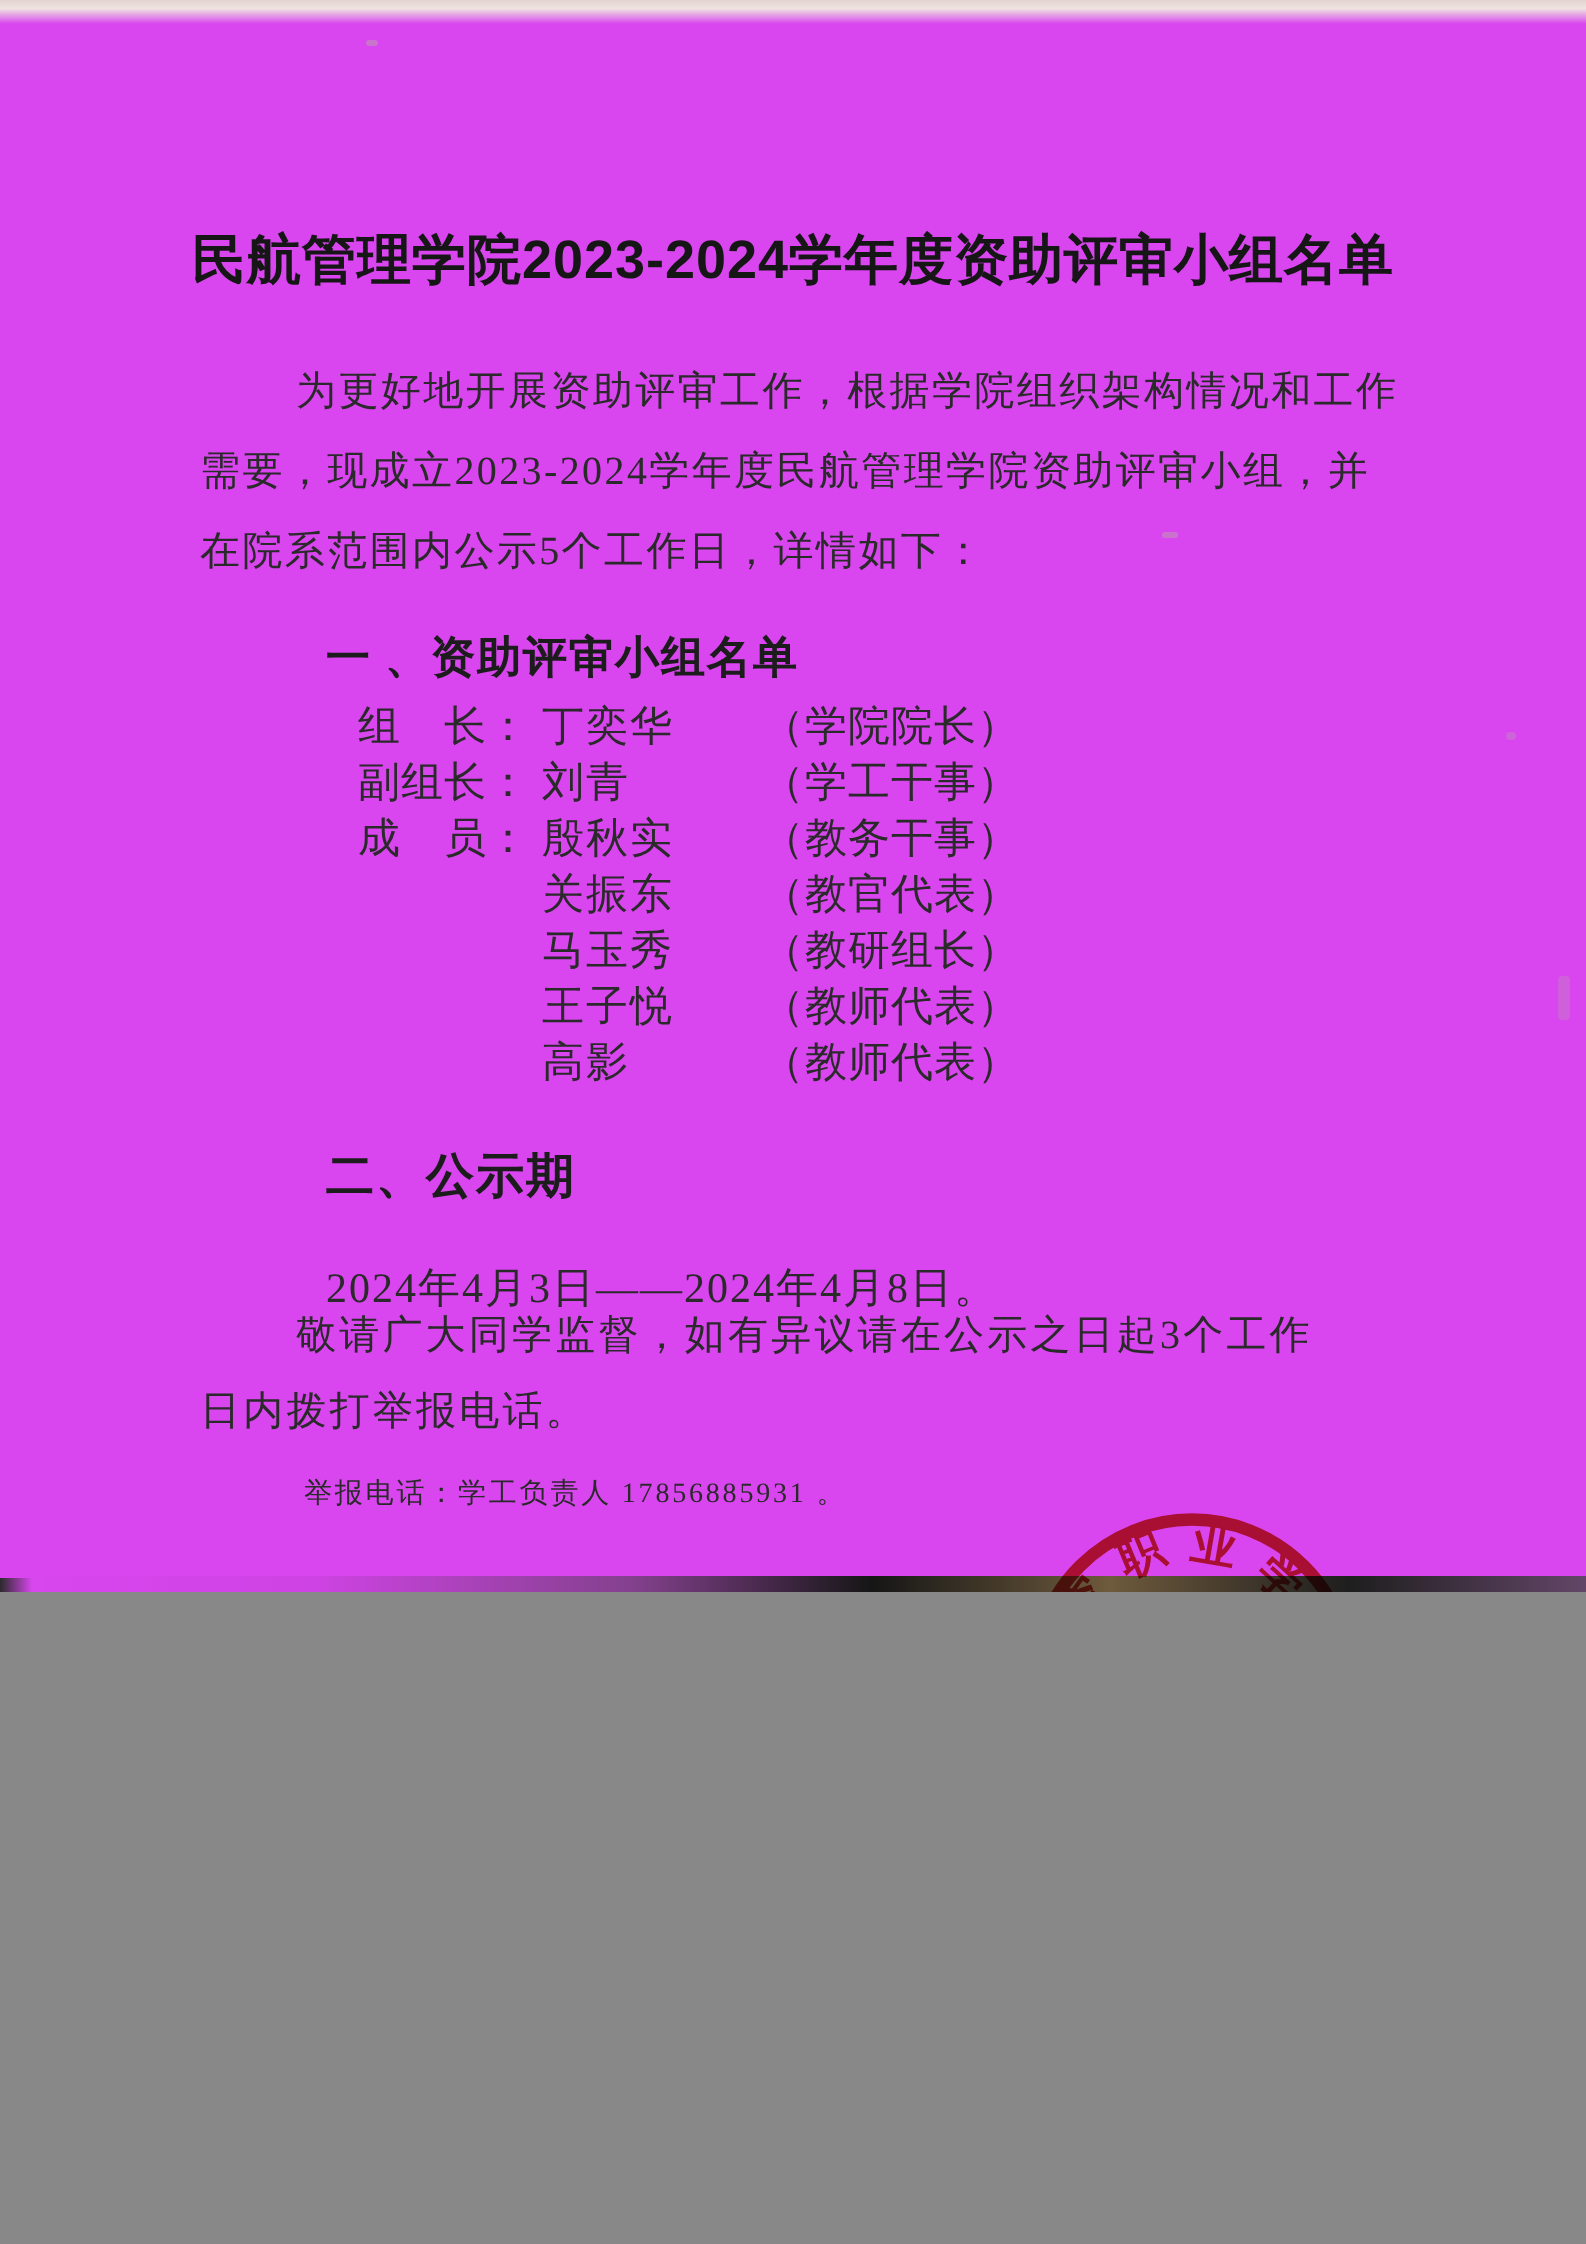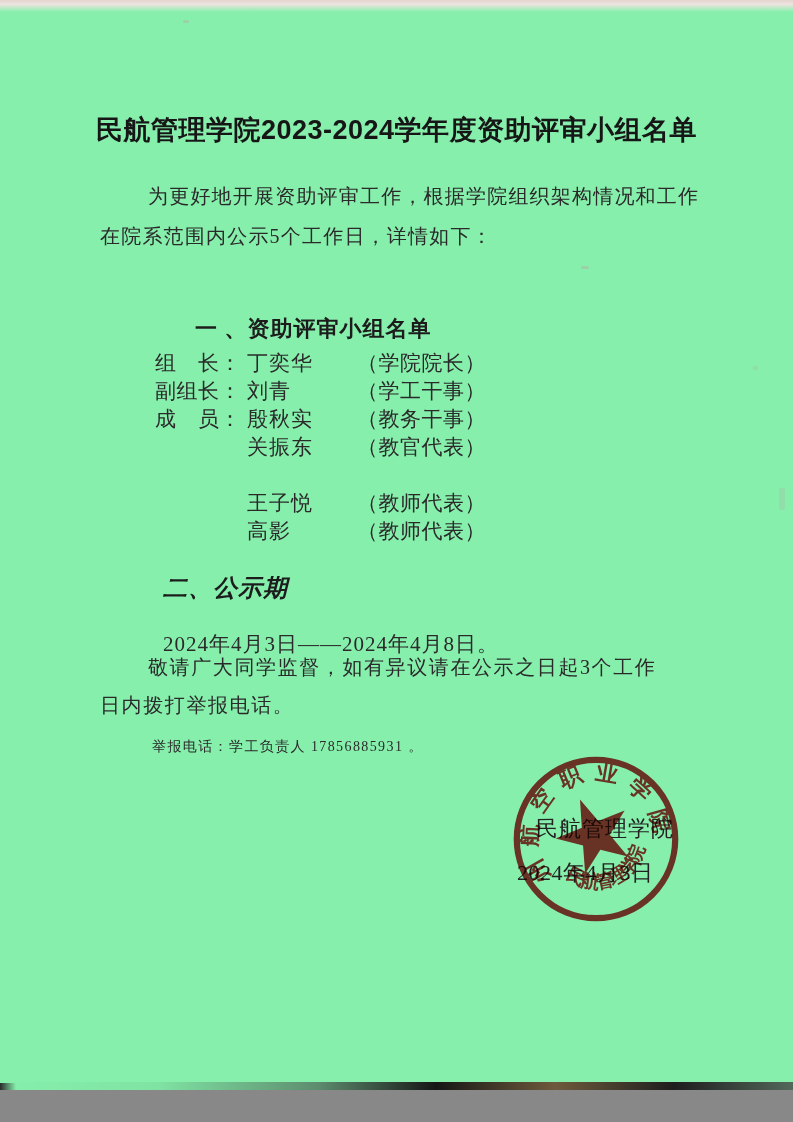--- a/index.html
+++ b/index.html
@@ -1,21 +1,21 @@
 <!DOCTYPE html>
 <html><head>
 <meta charset="utf-8">
 <style>
   html,body{margin:0;padding:0;}
   body{background:#888;}
   .page{
     position:relative;
-    width:793px;height:1090px;
+    width:793px;height:796px;
     margin:0 auto;
-    background:#86efac;
+    background:#d946ef;
     overflow:hidden;
     font-family:"Liberation Serif","DejaVu Serif",serif;
     color:#262626;
   }
   .edge-top{
     position:absolute;left:0;top:0;width:793px;height:12px;
     background:linear-gradient(180deg,#e3d3cf 0%,#efe4e0 35%,rgba(251,250,249,0) 100%);
   }
   .edge-bottom{
     position:absolute;left:0;bottom:0;width:793px;height:8px;
@@ -38,24 +38,24 @@
     position:absolute;left:100px;top:176px;width:594px;
     font-size:20px;line-height:40px;letter-spacing:1.2px;
     text-align:justify;color:#2a2a2a;
   }
   .intro .ln{display:block;height:40px;white-space:nowrap;}
   .intro .ln.indent{padding-left:48px;}
   .sec-heading{
     position:absolute;left:163px;
     font-weight:700;color:#1c1c1c;letter-spacing:1px;white-space:nowrap;
   }
-  .sec1-heading{top:314px;font-size:22px;margin-left:32px;}
-  .sec2-heading{top:572px;font-size:24px;font-style:italic;}
+  .sec1-heading{top:314px;font-size:22px;}
+  .sec2-heading{top:572px;font-size:24px;}
   .member-row{
-    position:absolute;left:155px;height:28px;width:420px;
+    position:absolute;left:179px;height:28px;width:420px;
     font-size:21px;line-height:28px;white-space:nowrap;color:#2a2a2a;
   }
   .m-label{display:inline-block;width:92px;letter-spacing:.5px;}
   .m-name{display:inline-block;width:110px;letter-spacing:1px;}
   .m-role{display:inline-block;letter-spacing:.5px;}
   .period-line{
     position:absolute;left:163px;top:614px;
     font-size:21px;letter-spacing:1px;white-space:nowrap;color:#2a2a2a;margin-top:16px;
   }
   .notice-1{position:absolute;left:148px;top:654px;font-size:20px;letter-spacing:1.6px;white-space:nowrap;color:#2a2a2a;}
@@ -82,36 +82,40 @@
   <div class="corner-speck"></div>
   <div class="speck" style="left:183px;top:20px;width:6px;height:3px;"></div>
   <div class="speck" style="left:581px;top:266px;width:8px;height:3px;"></div>
   <div class="speck" style="left:779px;top:488px;width:6px;height:22px;opacity:.25;"></div>
   <div class="speck" style="left:753px;top:366px;width:5px;height:4px;opacity:.3;"></div>
 
   <div class="doc-title">民航管理学院2023-2024学年度资助评审小组名单</div>
 
   <div class="intro">
     <span class="ln indent">为更好地开展资助评审工作，根据学院组织架构情况和工作</span>
+    <span class="ln">需要，现成立2023-2024学年度民航管理学院资助评审小组，并</span>
     <span class="ln">在院系范围内公示5个工作日，详情如下：</span>
   </div>
 
   <div class="sec-heading sec1-heading">一 、资助评审小组名单</div>
 
   <div class="member-row" style="top:349px">
     <span class="m-label">组　长：</span><span class="m-name">丁奕华</span><span class="m-role">（学院院长）</span>
   </div>
   <div class="member-row" style="top:405px">
     <span class="m-label">成　员：</span><span class="m-name">殷秋实</span><span class="m-role">（教务干事）</span>
   </div>
   <div class="member-row" style="top:377px">
     <span class="m-label">副组长：</span><span class="m-name">刘青</span><span class="m-role">（学工干事）</span>
   </div>
   <div class="member-row" style="top:433px">
     <span class="m-label"></span><span class="m-name">关振东</span><span class="m-role">（教官代表）</span>
+  </div>
+  <div class="member-row" style="top:461px">
+    <span class="m-label"></span><span class="m-name">马玉秀</span><span class="m-role">（教研组长）</span>
   </div>
   <div class="member-row" style="top:489px">
     <span class="m-label"></span><span class="m-name">王子悦</span><span class="m-role">（教师代表）</span>
   </div>
   <div class="member-row" style="top:517px">
     <span class="m-label"></span><span class="m-name">高影</span><span class="m-role">（教师代表）</span>
   </div>
 
   <div class="sec-heading sec2-heading">二、公示期</div>
   <div class="period-line">2024年4月3日——2024年4月8日。</div>

